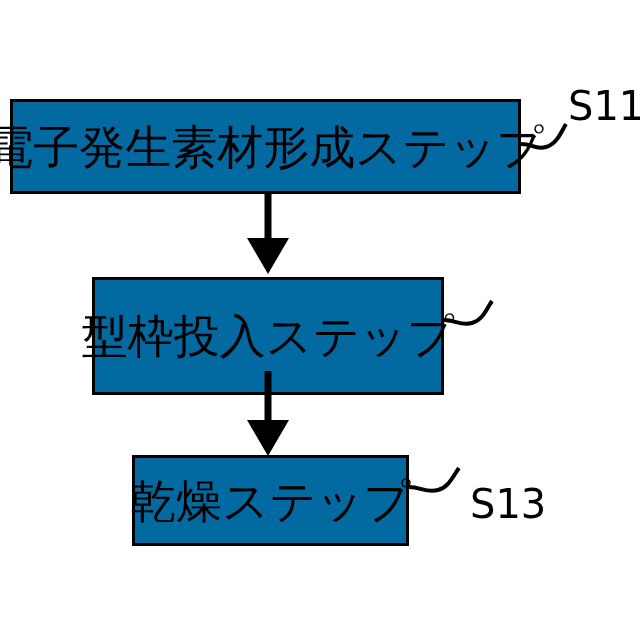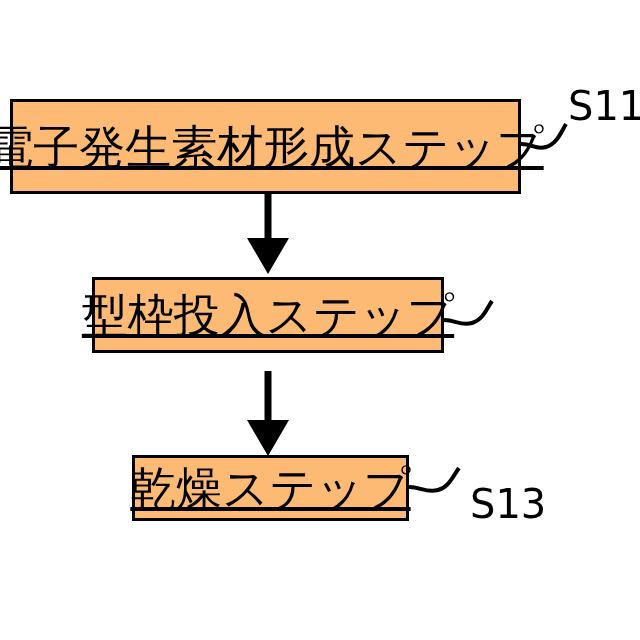--- a/index.html
+++ b/index.html
@@ -15,25 +15,24 @@
     position: relative;
     width: 640px;
     height: 640px;
     background: #ffffff;
     overflow: hidden;
   }
   .flow-box {
     position: absolute;
     box-sizing: border-box;
     border: 3px solid #000000;
-    background: #fdba74;
+    background: #0369a1;
     display: flex;
     align-items: center;
     justify-content: center;
-    text-decoration: underline;
   }
   .flow-box-label {
     font-family: "DejaVu Sans", sans-serif;
     color: #000000;
     font-size: 46px;
     line-height: 1;
     letter-spacing: 0px;
     white-space: nowrap;
     font-weight: 400;
   }
@@ -41,28 +40,28 @@
     left: 10px;
     top: 99px;
     width: 511px;
     height: 95px;
   }
   #box-1 .flow-box-label { font-size: 46px; }
   #box-2 {
     left: 92px;
     top: 277px;
     width: 352px;
-    height: 76px;
+    height: 118px;
   }
   #box-2 .flow-box-label { font-size: 46px; }
   #box-3 {
     left: 132px;
     top: 455px;
     width: 277px;
-    height: 66px;
+    height: 91px;
   }
   #box-3 .flow-box-label { font-size: 46px; }
 
   .step-ref {
     position: absolute;
     font-family: "DejaVu Sans", sans-serif;
     font-size: 40px;
     line-height: 1;
     color: #000000;
     white-space: nowrap;

